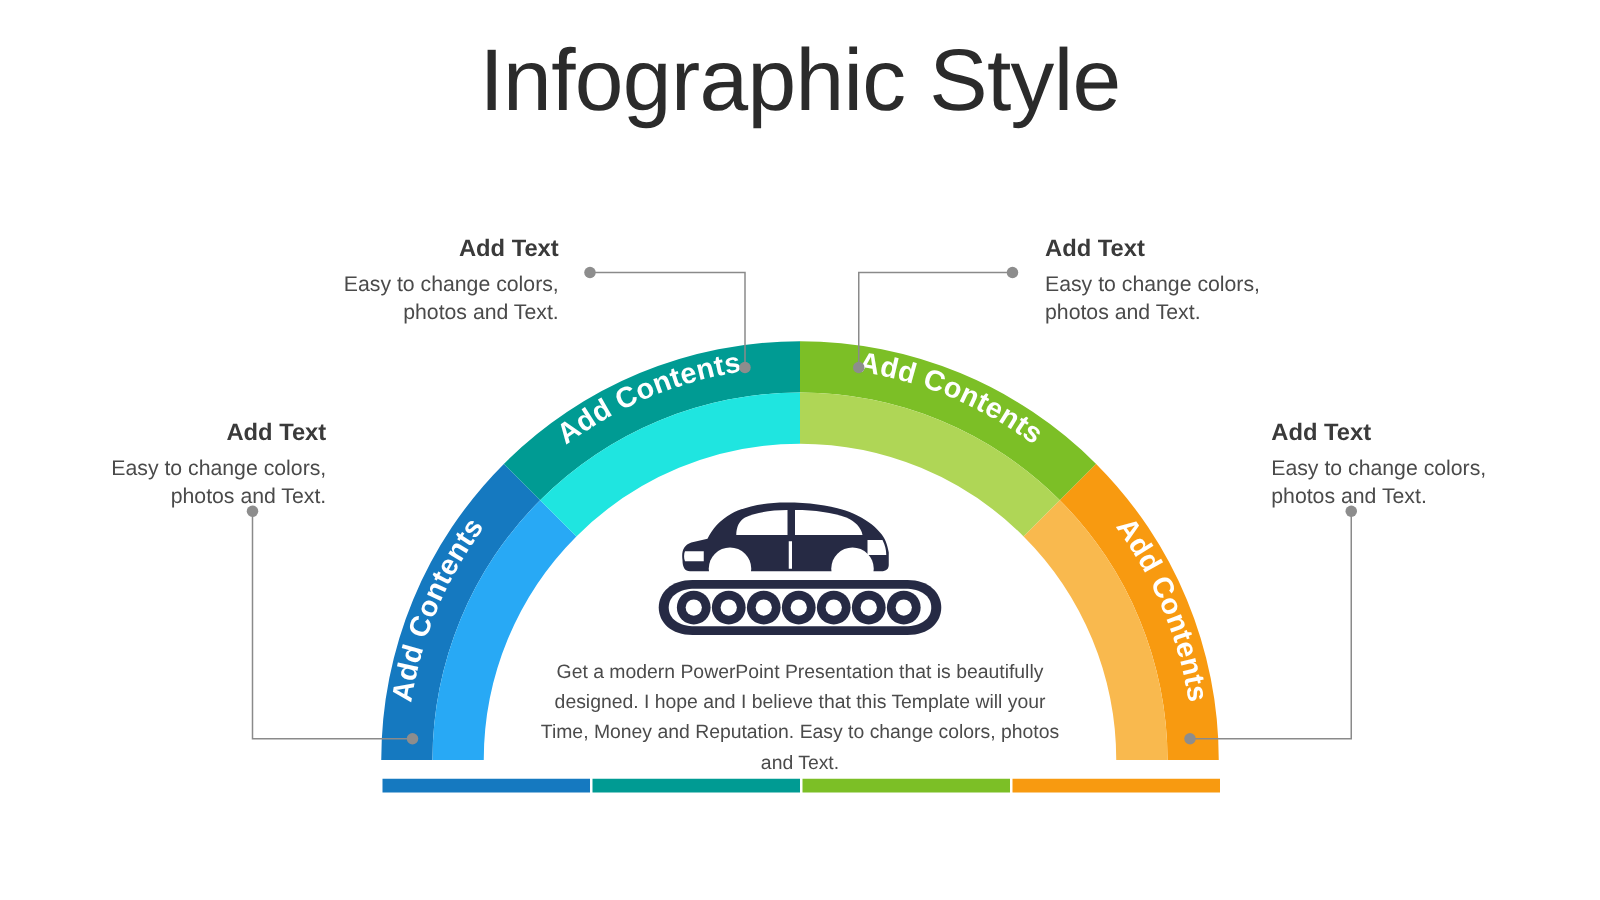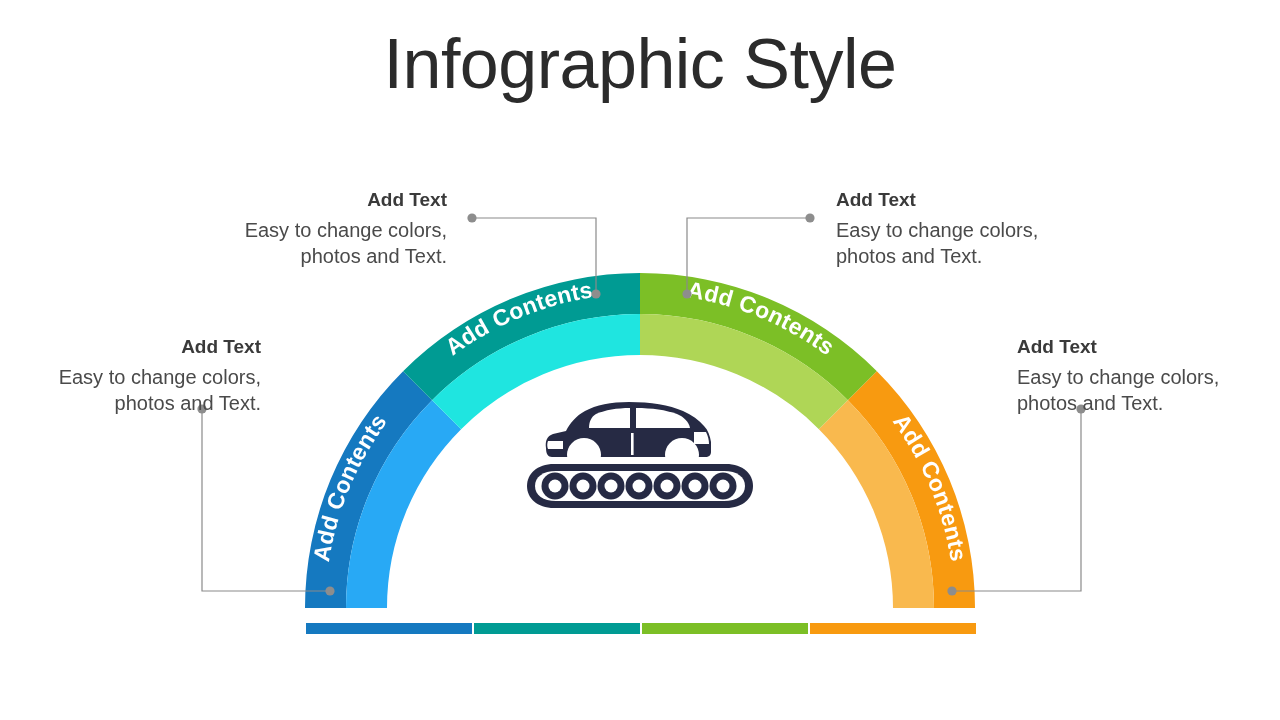--- a/index.html
+++ b/index.html
@@ -44,21 +44,21 @@
     width: 210px;
   }
   .callout .callout-title {
     font-size: 19px;
     font-weight: bold;
     color: #3a3a3a;
     margin-bottom: 5px;
     line-height: 1.2;
   }
   .callout .callout-desc {
-    font-size: 20px;
+    font-size: 17px;
     font-weight: 400;
     color: #4a4a4a;
     line-height: 1.32;
   }
   .callout.align-right { text-align: right; }
   .callout.align-left  { text-align: left; }
 
   #callout-top-left    { left: 237px; top: 189px; }
   #callout-top-right   { left: 836px; top: 189px; }
   #callout-mid-left    { left: 51px;  top: 336px; }
@@ -278,20 +278,21 @@
   <div class="callout align-right" id="callout-mid-left">
     <div class="callout-title">Add Text</div>
     <div class="callout-desc">Easy to change colors, photos and Text.</div>
   </div>
 
   <div class="callout align-left" id="callout-mid-right">
     <div class="callout-title">Add Text</div>
     <div class="callout-desc">Easy to change colors, photos and Text.</div>
   </div>
 
+  <div id="center-text">Get a modern PowerPoint  Presentation that is beautifully  designed. I hope and I believe that this Template will your Time, Money and Reputation. Easy to change colors, photos and Text.</div>
 
   <div id="bottom-bar">
     <div class="bar-seg" style="background: rgb(21, 121, 192);"></div>
     <div class="bar-seg" style="background: rgb(0, 155, 147);"></div>
     <div class="bar-seg" style="background: rgb(124, 191, 38);"></div>
     <div class="bar-seg" style="background: rgb(248, 154, 16);"></div>
   </div>
 
 </div>
 

